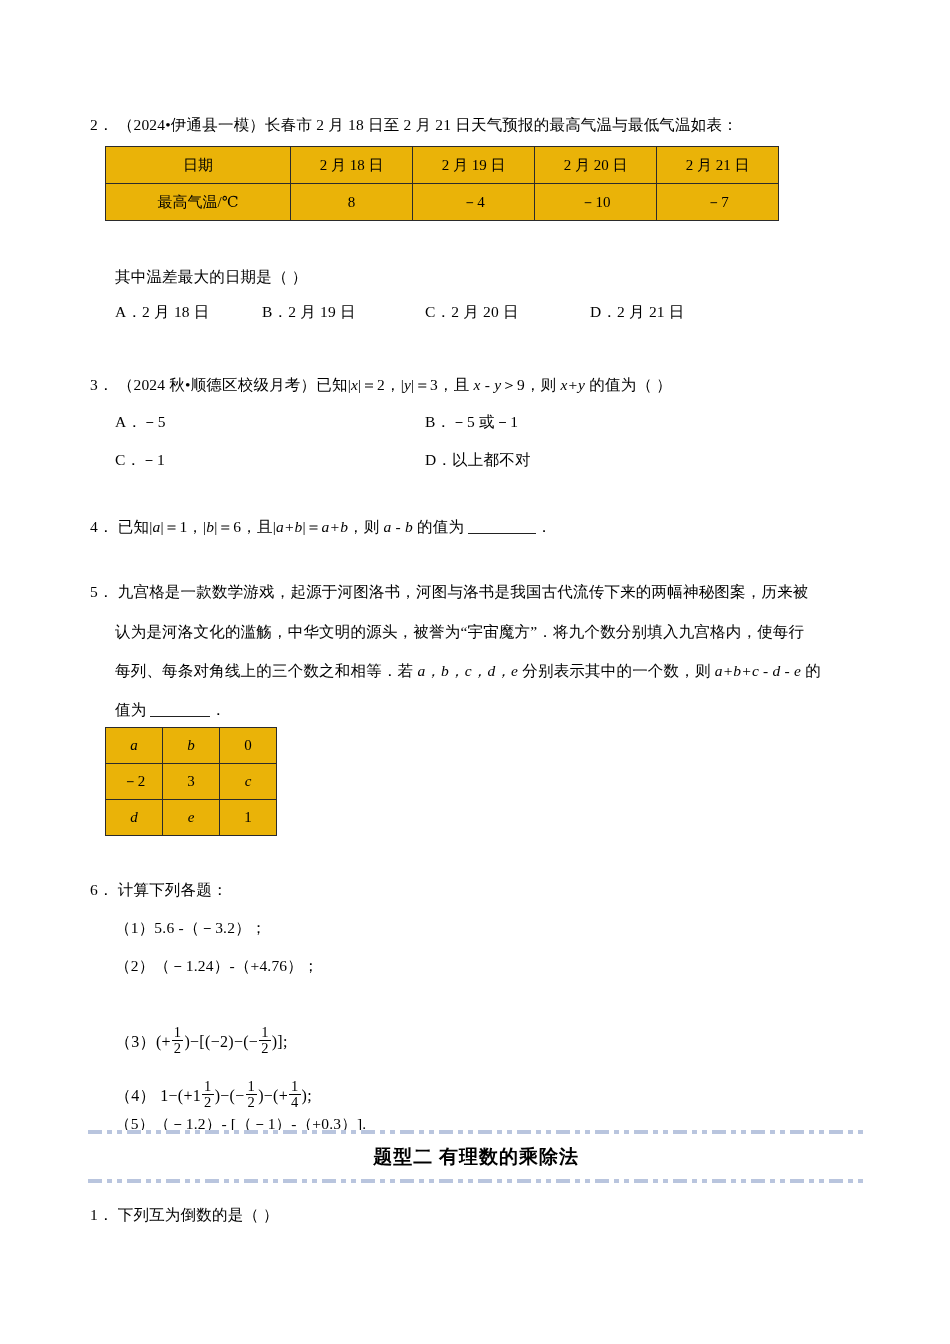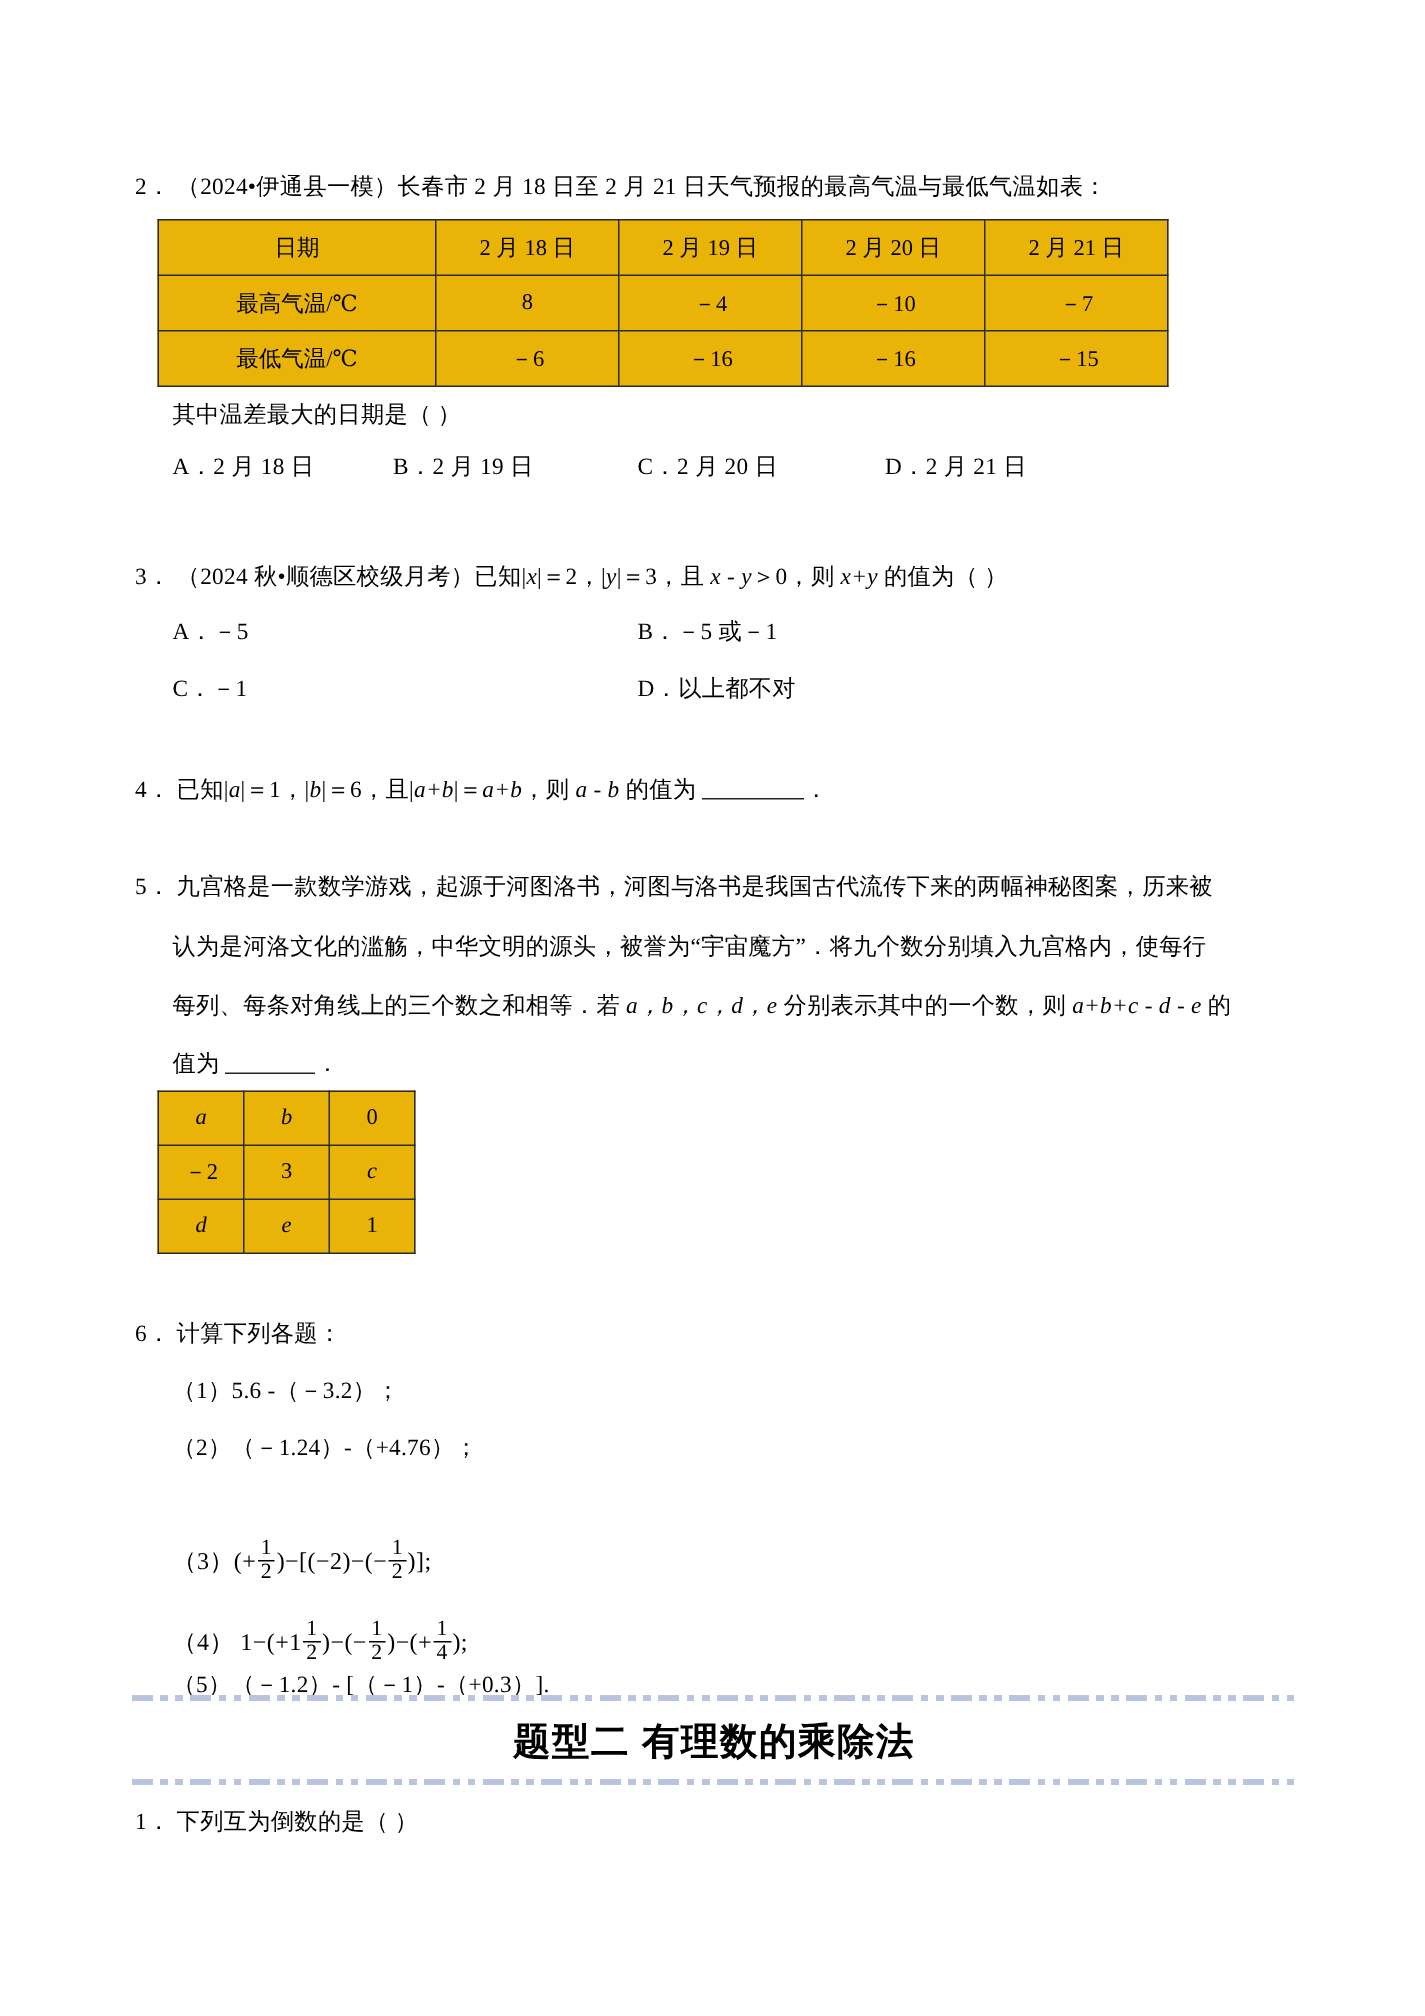--- a/index.html
+++ b/index.html
@@ -100,23 +100,23 @@
       to right,
       #b9c5de 0px, #b9c5de 14px,
       #ffffff 14px, #ffffff 19px,
       #b9c5de 19px, #b9c5de 24px,
       #ffffff 24px, #ffffff 29px,
       #b9c5de 29px, #b9c5de 34px,
       #ffffff 34px, #ffffff 39px
     );
   }
   .section-title {
-    font-family: Liberation Sans, sans-serif;
+    font-family: Liberation Serif, serif;
     font-weight: bold;
-    font-size: 25px;
+    font-size: 19px;
     letter-spacing: 1px;
     padding: 10px 0 9px 0;
     color: #000;
   }
 
   
   .frac {
     display: inline-block;
     vertical-align: -0.52em;
     text-align: center;
@@ -161,47 +161,40 @@
       <td class="cx">2 月 20 日</td>
       <td class="cx">2 月 21 日</td>
     </tr>
     <tr>
       <td class="c0">最高气温/℃</td>
       <td class="cx">8</td>
       <td class="cx">－4</td>
       <td class="cx">－10</td>
       <td class="cx">－7</td>
     </tr>
-    <tr>
-      <td class="c0">最低气温/℃</td>
-      <td class="cx">－6</td>
-      <td class="cx">－16</td>
-      <td class="cx">－16</td>
-      <td class="cx">－15</td>
-    </tr>
   </tbody>
     </table>
 
   <div class="qline" style="left:115px; top:265px;">其中温差最大的日期是（      ）</div>
 
   <div class="qline" style="left:115px; top:300px;">
     <span>A．</span><span>2 月 18 日</span>
   </div>
   <div class="qline" style="left:262px; top:300px;">
     <span>B．</span><span>2 月 19 日</span>
   </div>
   <div class="qline" style="left:425px; top:300px;">
     <span>C．</span><span>2 月 20 日</span>
   </div>
   <div class="qline" style="left:590px; top:300px;">
     <span>D．</span><span>2 月 21 日</span>
   </div>
 
   <div class="qline" style="left:90px; top:373px;">
-    <span class="num">3．</span>&nbsp;<span>（2024 秋•顺德区校级月考）已知|</span><em class="v">x</em><span>|＝2，|</span><em class="v">y</em><span>|＝3，且 </span><em class="v">x</em><span> - </span><em class="v">y</em><span>＞0，则 </span><em class="v">x+y</em><span> 的值为（      ）</span>
+    <span class="num">3．</span>&nbsp;<span>（2024 秋•顺德区校级月考）已知|</span><em class="v">x</em><span>|＝2，|</span><em class="v">y</em><span>|＝3，且 </span><em class="v">x</em><span> - </span><em class="v">y</em><span>＞9，则 </span><em class="v">x+y</em><span> 的值为（      ）</span>
   </div>
 
   <div class="qline" style="left:115px; top:410px;">
     <span>A．</span><span>－5</span>
   </div>
   <div class="qline" style="left:425px; top:410px;">
     <span>B．</span><span>－5 或－1</span>
   </div>
   <div class="qline" style="left:115px; top:448px;">
     <span>C．</span><span>－1</span>

